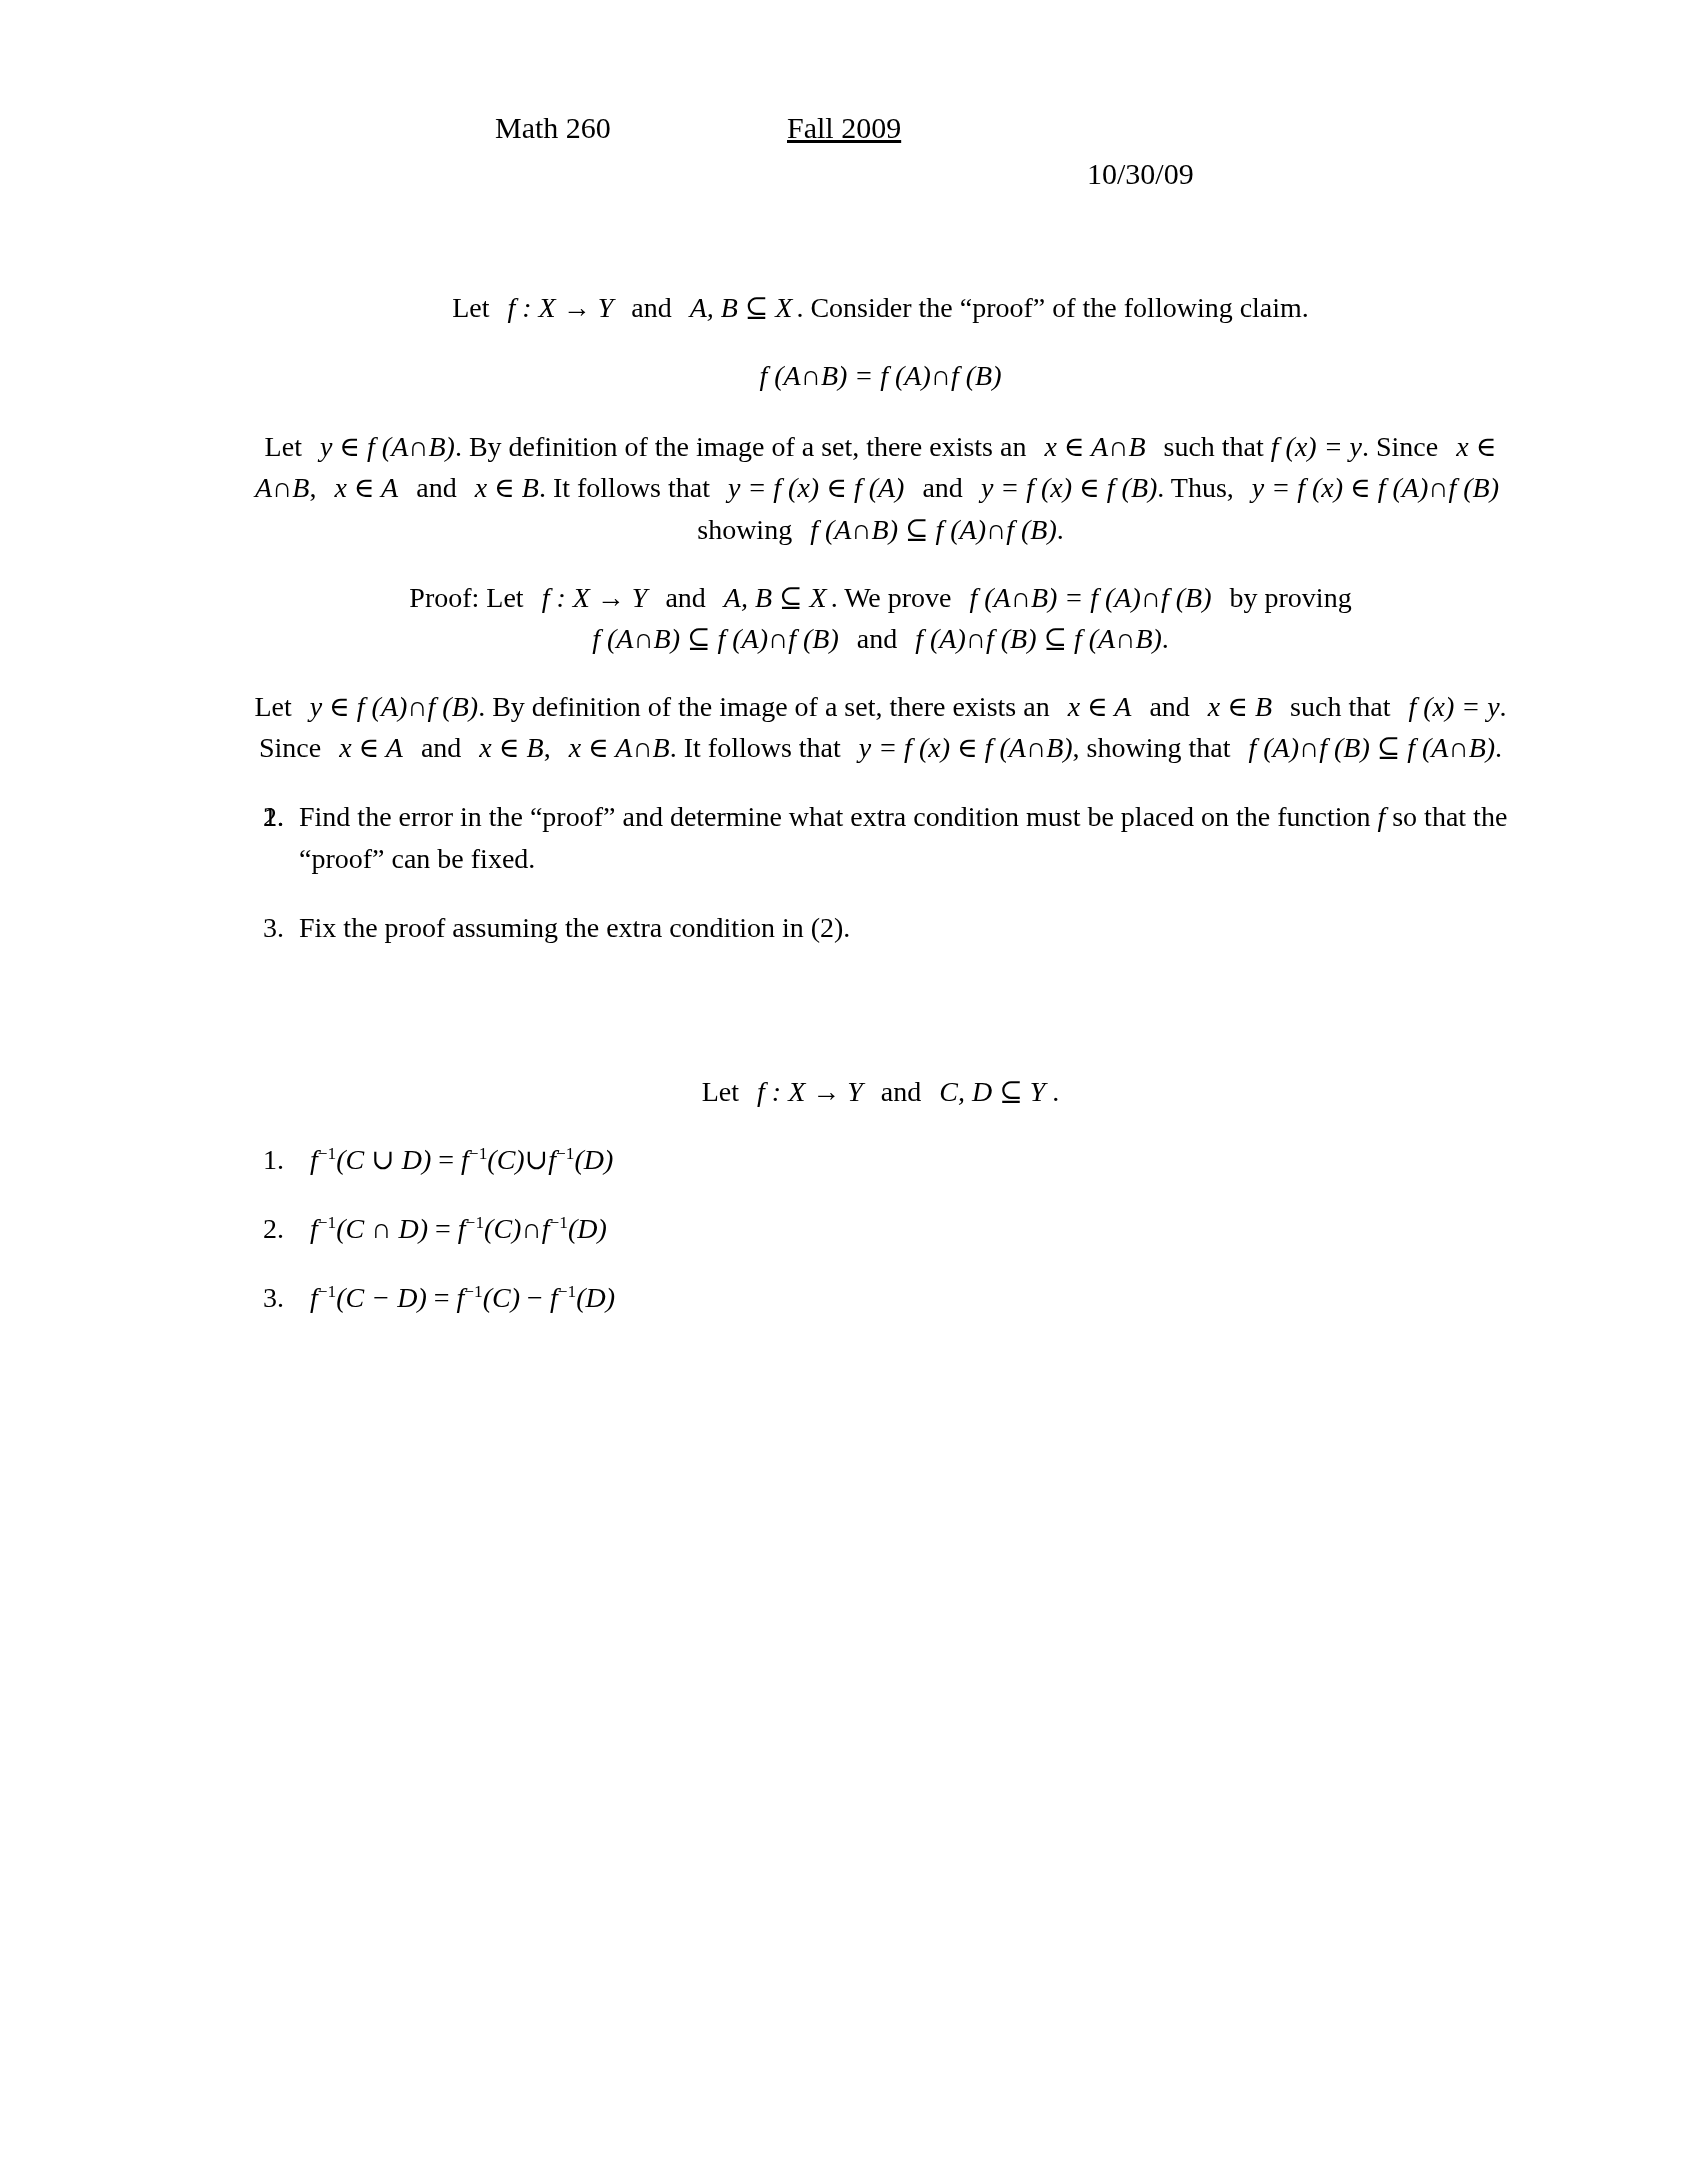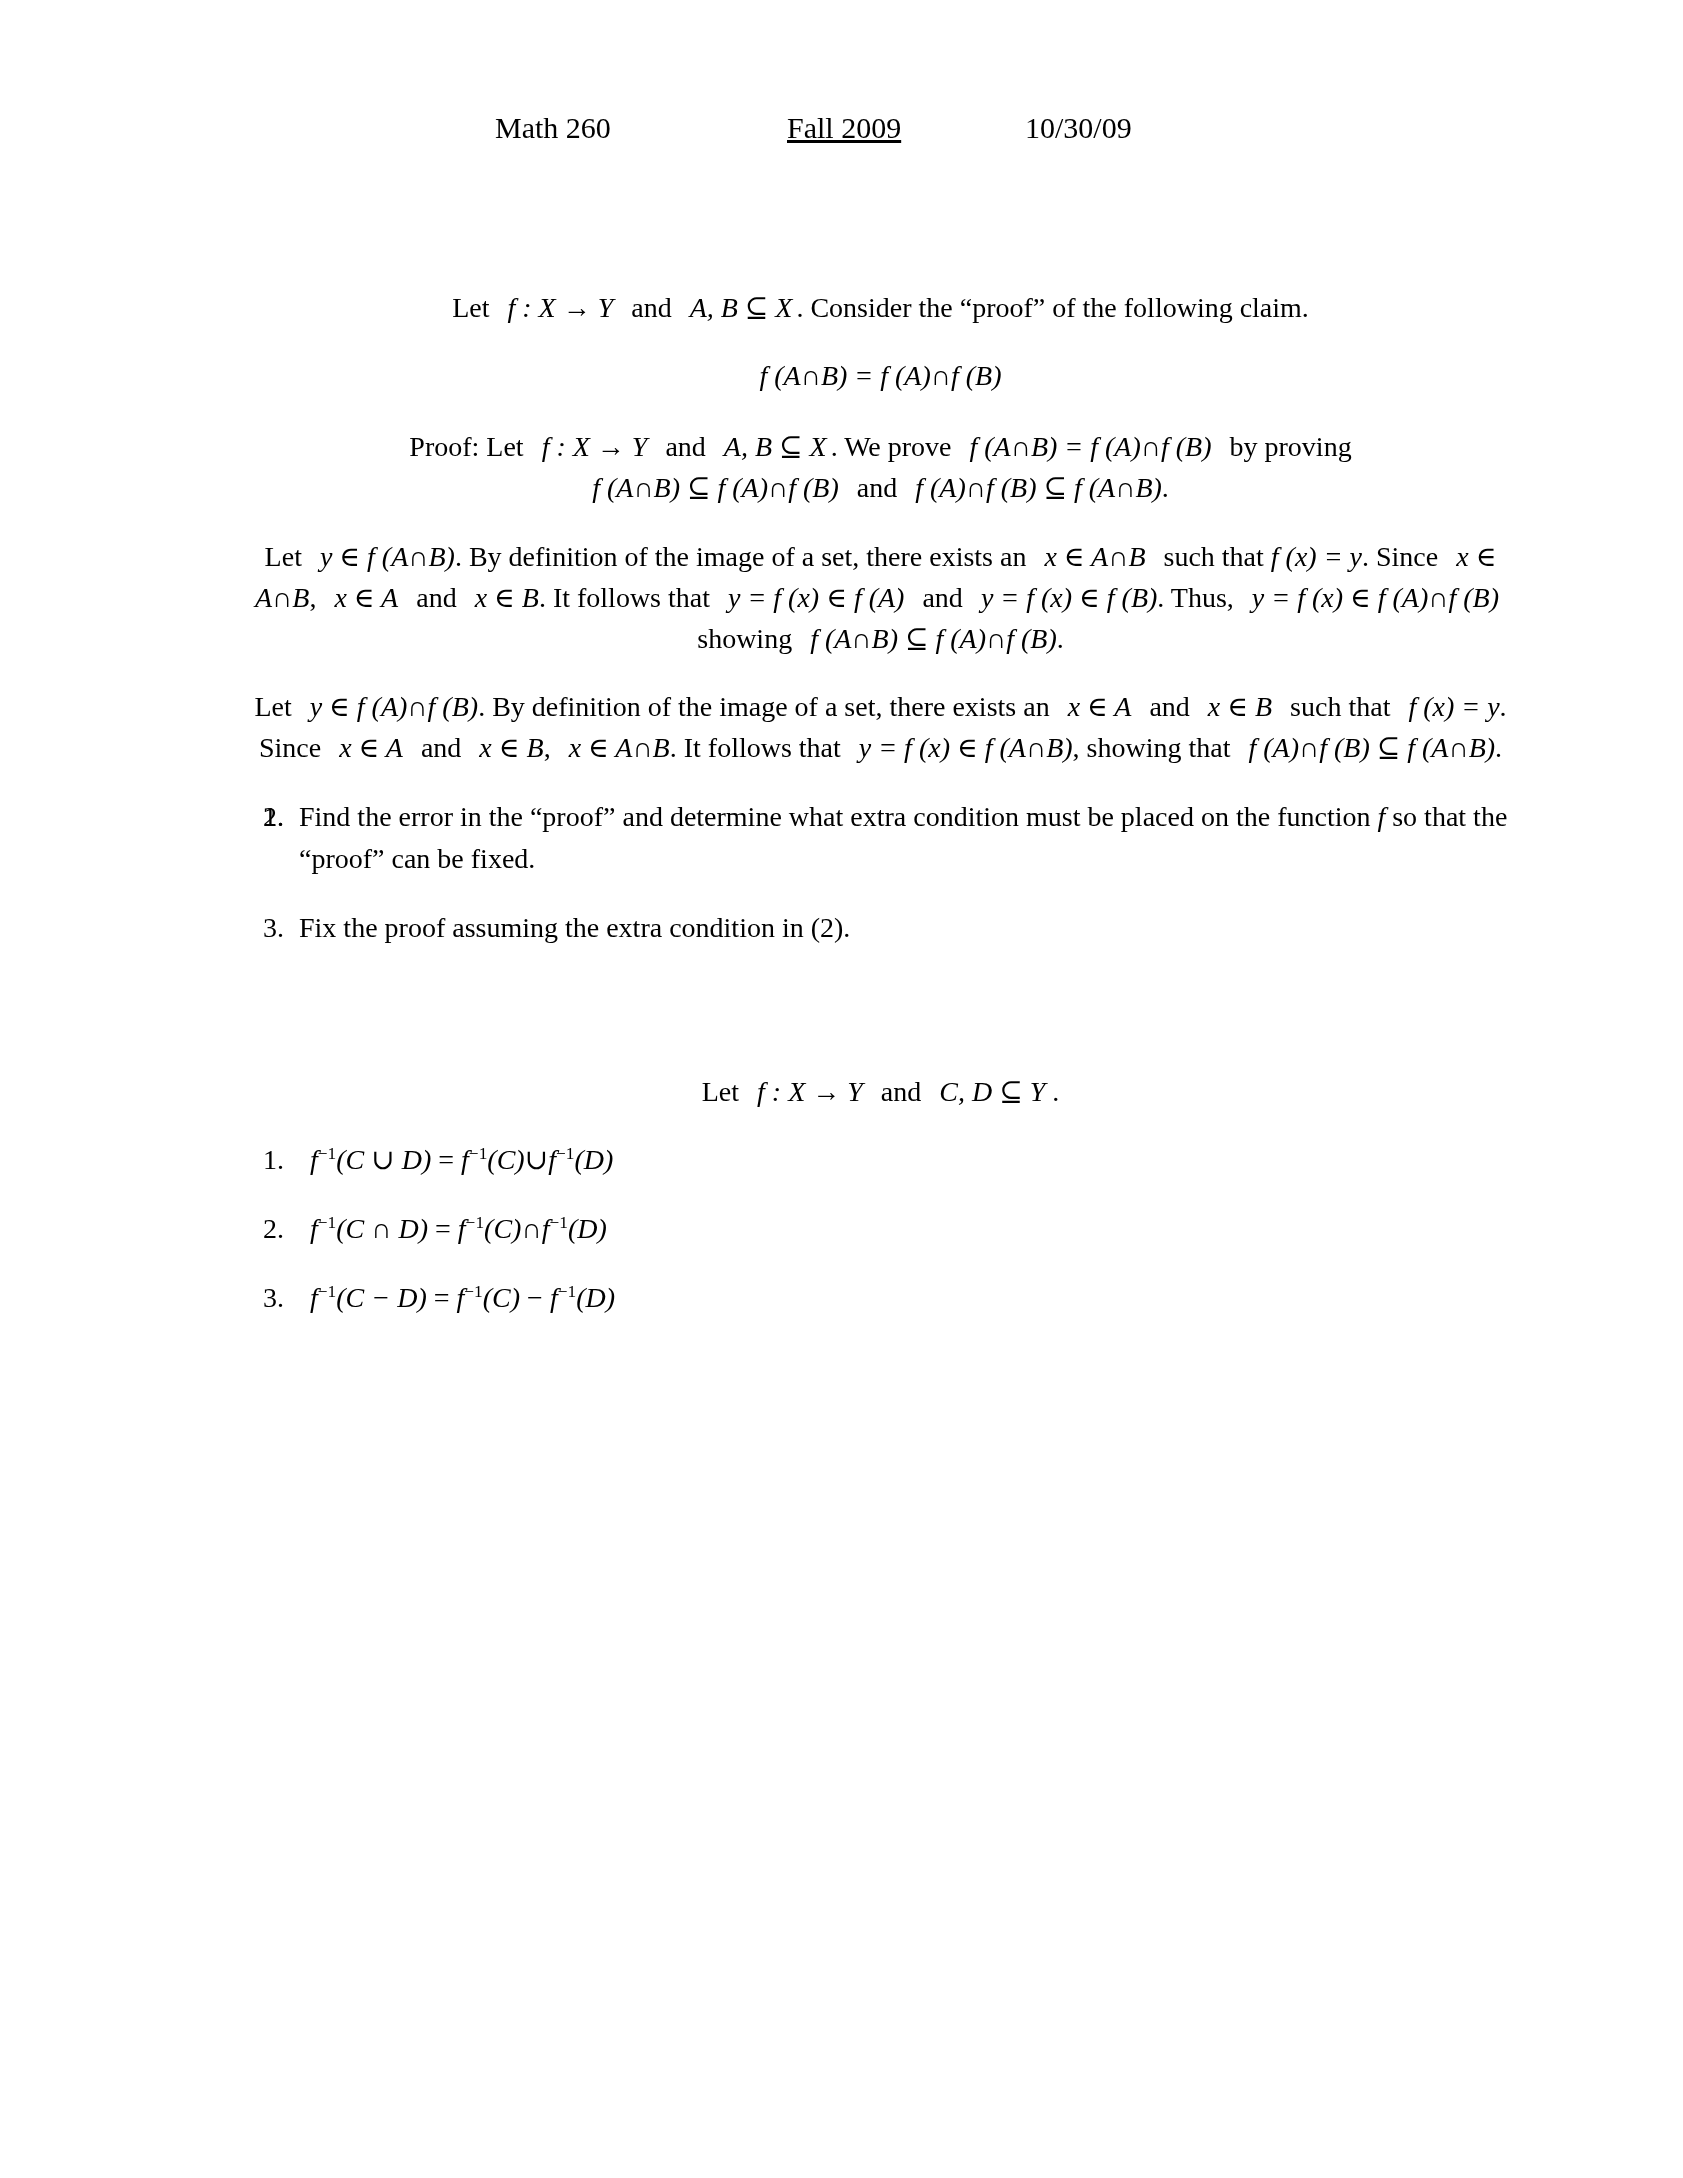--- a/index.html
+++ b/index.html
@@ -23,21 +23,21 @@
     position: absolute;
     left: 0;
     top: 111px;
     width: 1683px;
     display: flex;
     justify-content: flex-start;
     font-size: 30px;
   }
   .doc-header .h-course { position: absolute; left: 495px; }
   .doc-header .h-term   { position: absolute; left: 787px; text-decoration: underline; }
-  .doc-header .h-date   { position: absolute; left: 1025px; }
+  .doc-header .h-date   { position: absolute; left: 1087px; margin-top: 46px; }
 
   
   .body-col {
     position: absolute;
     left: 242px;
     top: 287px;
     width: 1277px;
     font-size: 28px;
     line-height: 1.47;
   }
@@ -111,51 +111,51 @@
       <span class="sp5"></span><span class="m mi">f : X → Y</span><span class="sp5"></span>
       <span>and</span>
       <span class="sp5"></span><span class="m mi">A, B ⊆ X</span><span class="sp2"></span><span>. Consider the “proof” of the following claim.</span>
     </p>
 
     <p class="para eq-display">
       <span class="m mi">f (A∩B) = f (A)∩f (B)</span>
     </p>
 
     <p class="para">
+      <span>Let</span>
+      <span class="sp5"></span><span class="m mi">y ∈ f (A∩B)</span><span>. By definition of the image of a set, there exists an</span>
+      <span class="sp5"></span><span class="m mi">x ∈ A∩B</span><span class="sp5"></span>
+      <span>such that</span>
+      <span class="m mi">f (x) = y</span><span>. Since</span>
+      <span class="sp5"></span><span class="m mi">x ∈ A∩B</span><span>,</span>
+      <span class="sp5"></span><span class="m mi">x ∈ A</span><span class="sp5"></span>
+      <span>and</span>
+      <span class="sp5"></span><span class="m mi">x ∈ B</span><span>. It follows that</span>
+      <span class="sp5"></span><span class="m mi">y = f (x) ∈ f (A)</span><span class="sp5"></span>
+      <span>and</span>
+      <span class="sp5"></span><span class="m mi">y = f (x) ∈ f (B)</span><span>. Thus,</span>
+      <span class="sp5"></span><span class="m mi">y = f (x) ∈ f (A)∩f (B)</span><span class="sp3"></span>
+      <span>showing</span>
+      <span class="sp5"></span><span class="m mi">f (A∩B) ⊆ f (A)∩f (B)</span><span>.</span>
+    </p>
+
+    <p class="para">
       <span>Proof: Let</span>
       <span class="sp5"></span><span class="m mi">f : X → Y</span><span class="sp5"></span>
       <span>and</span>
       <span class="sp5"></span><span class="m mi">A, B ⊆ X</span><span class="sp2"></span><span>. We prove</span>
       <span class="sp5"></span><span class="m mi">f (A∩B) = f (A)∩f (B)</span><span class="sp5"></span>
       <span>by proving</span><br>
       <span class="m mi">f (A∩B) ⊆ f (A)∩f (B)</span><span class="sp5"></span>
       <span>and</span><span class="sp5"></span>
       <span class="m mi">f (A)∩f (B) ⊆ f (A∩B)</span><span>.</span>
     </p>
 
     <p class="para">
       <span>Let</span>
-      <span class="sp5"></span><span class="m mi">y ∈ f (A∩B)</span><span>. By definition of the image of a set, there exists an</span>
-      <span class="sp5"></span><span class="m mi">x ∈ A∩B</span><span class="sp5"></span>
-      <span>such that</span>
-      <span class="m mi">f (x) = y</span><span>. Since</span>
-      <span class="sp5"></span><span class="m mi">x ∈ A∩B</span><span>,</span>
-      <span class="sp5"></span><span class="m mi">x ∈ A</span><span class="sp5"></span>
-      <span>and</span>
-      <span class="sp5"></span><span class="m mi">x ∈ B</span><span>. It follows that</span>
-      <span class="sp5"></span><span class="m mi">y = f (x) ∈ f (A)</span><span class="sp5"></span>
-      <span>and</span>
-      <span class="sp5"></span><span class="m mi">y = f (x) ∈ f (B)</span><span>. Thus,</span>
-      <span class="sp5"></span><span class="m mi">y = f (x) ∈ f (A)∩f (B)</span><span class="sp3"></span>
-      <span>showing</span>
-      <span class="sp5"></span><span class="m mi">f (A∩B) ⊆ f (A)∩f (B)</span><span>.</span>
-    </p>
-
-    <p class="para">
-      <span>Let</span>
       <span class="sp5"></span><span class="m mi">y ∈ f (A)∩f (B)</span><span>. By definition of the image of a set, there exists an</span>
       <span class="sp5"></span><span class="m mi">x ∈ A</span><span class="sp5"></span>
       <span>and</span>
       <span class="sp5"></span><span class="m mi">x ∈ B</span><span class="sp5"></span>
       <span>such that</span>
       <span class="sp5"></span><span class="m mi">f (x) = y</span><span>. Since</span>
       <span class="sp5"></span><span class="m mi">x ∈ A</span><span class="sp5"></span>
       <span>and</span>
       <span class="sp5"></span><span class="m mi">x ∈ B</span><span>,</span>
       <span class="sp5"></span><span class="m mi">x ∈ A∩B</span><span>. It follows that</span>

